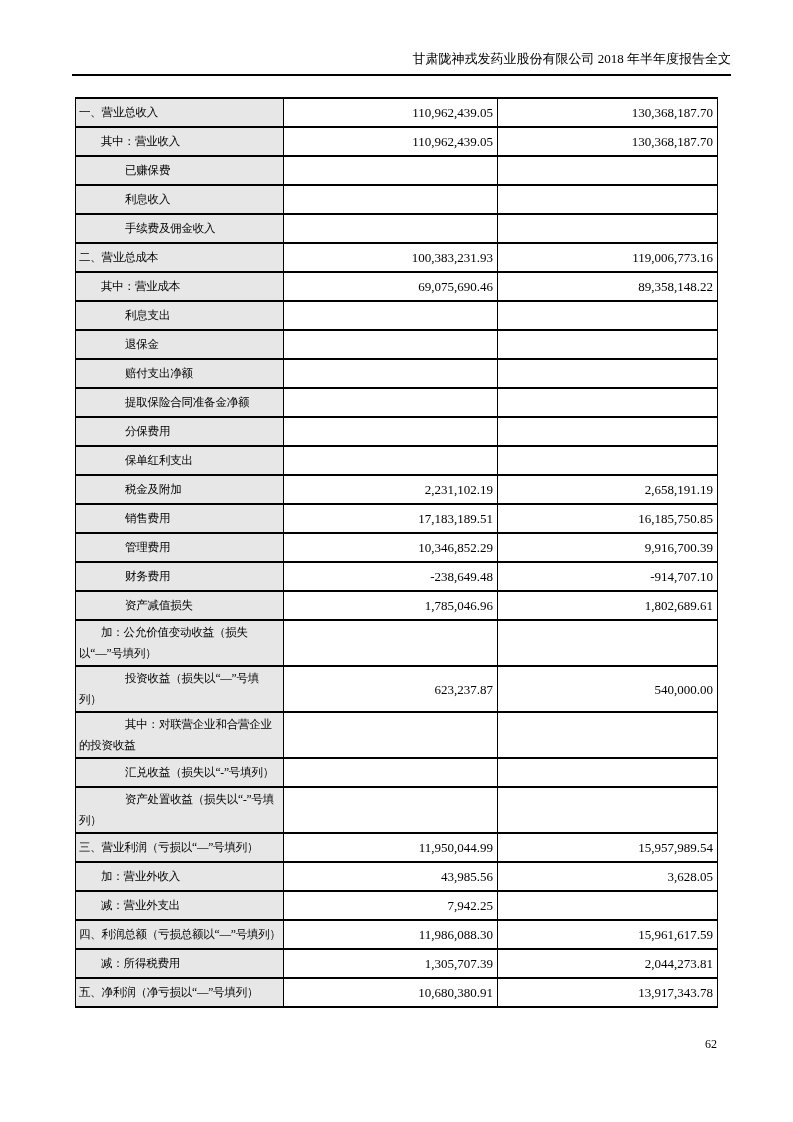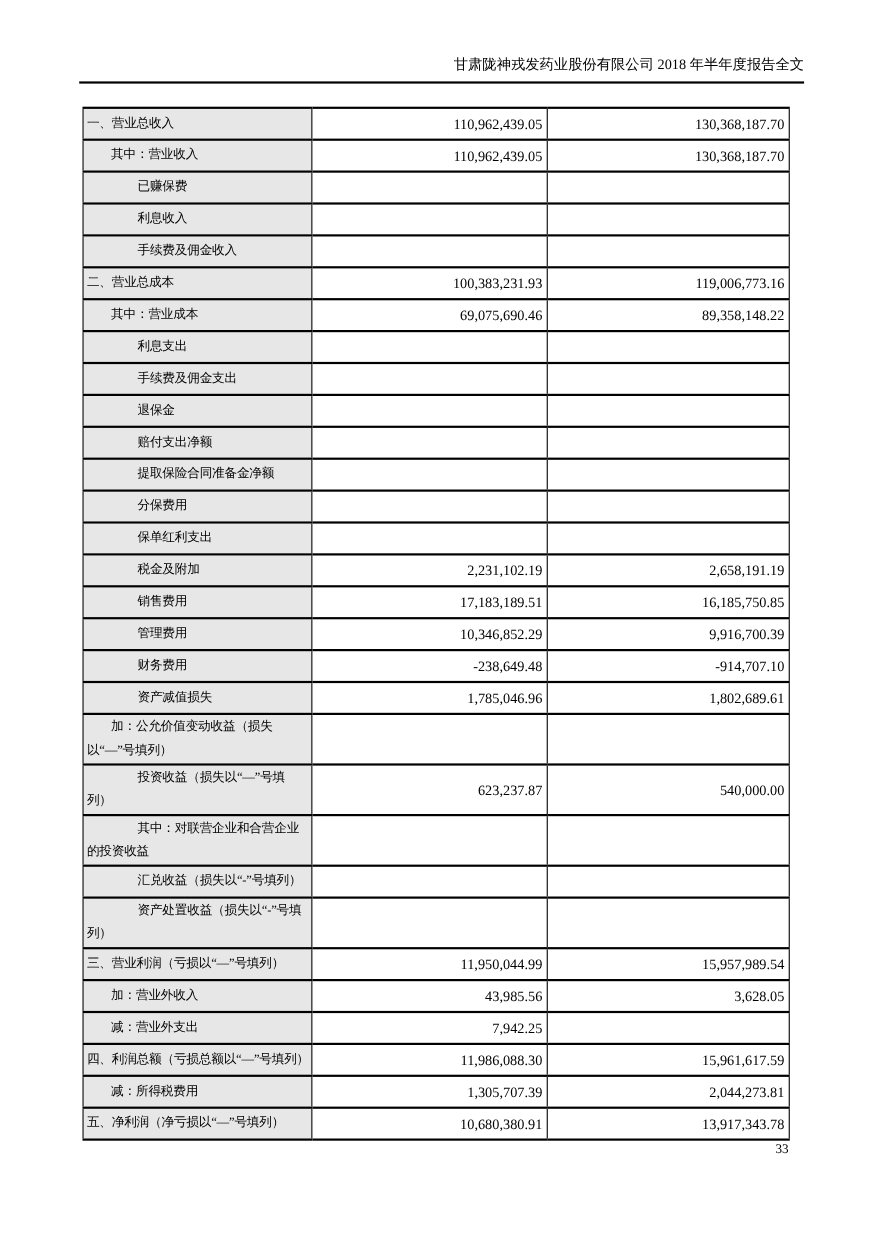--- a/index.html
+++ b/index.html
@@ -115,25 +115,20 @@
           <td class="label indent-1">其中：营业成本</td>
           <td class="val">69,075,690.46</td>
           <td class="val">89,358,148.22</td>
         </tr>
         <tr>
           <td class="label indent-2">利息支出</td>
           <td class="val"></td>
           <td class="val"></td>
         </tr>
         <tr>
-          <td class="label indent-2">手续费及佣金支出</td>
-          <td class="val"></td>
-          <td class="val"></td>
-        </tr>
-        <tr>
           <td class="label indent-2">退保金</td>
           <td class="val"></td>
           <td class="val"></td>
         </tr>
         <tr>
           <td class="label indent-2">赔付支出净额</td>
           <td class="val"></td>
           <td class="val"></td>
         </tr>
         <tr>
@@ -227,15 +222,15 @@
           <td class="val">2,044,273.81</td>
         </tr>
         <tr>
           <td class="label indent-0">五、净利润（净亏损以“—”号填列）</td>
           <td class="val">10,680,380.91</td>
           <td class="val">13,917,343.78</td>
         </tr>
       </tbody>
   </table>
 
-  <div class="page-number">33</div>
+  <div class="page-number">62</div>
 
 </div>
 
 </body></html>

